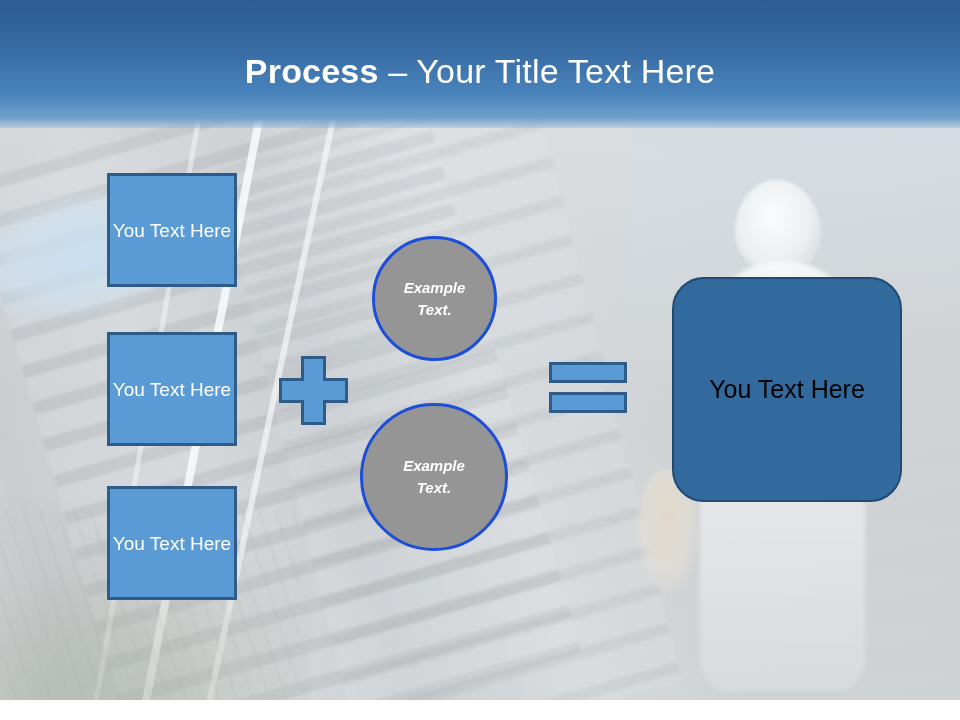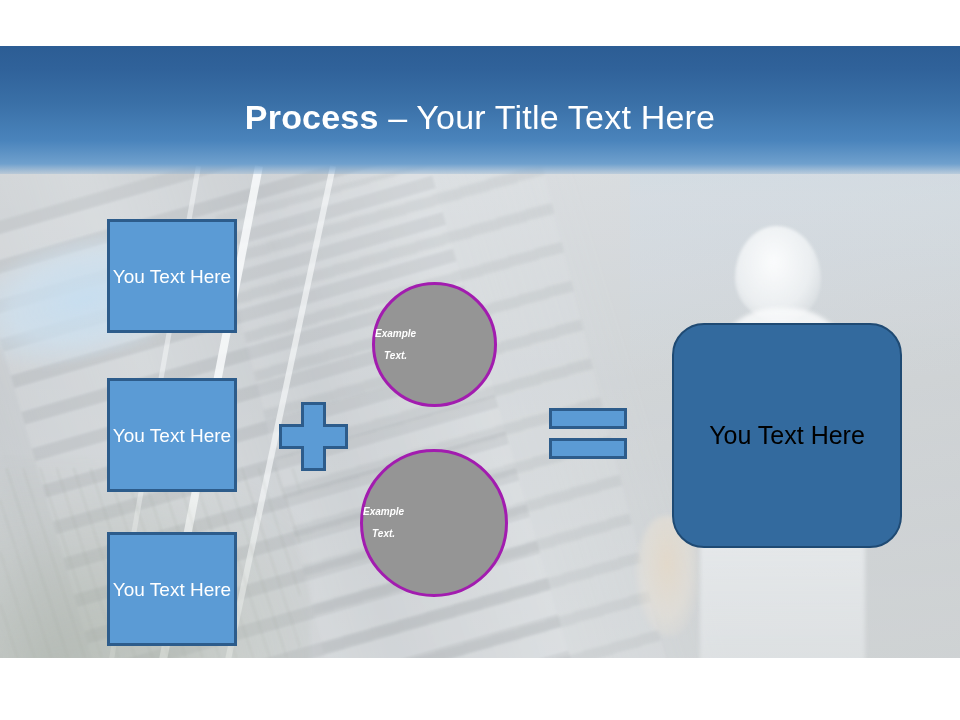--- a/index.html
+++ b/index.html
@@ -7,24 +7,23 @@
     padding: 0;
     background: #ffffff;
   }
   body {
     font-family: "Liberation Sans", sans-serif;
   }
 
   .slide {
     position: relative;
     width: 960px;
-    height: 612px;
+    height: 700px;
     overflow: hidden;
     background: #737373;
-    margin-top: 46px;
   }
 
   
   .photo {
     position: absolute;
     inset: 0;
     overflow: hidden;
     background: linear-gradient(165deg, #d8dcdf 0%, #cdd2d6 28%, #c5cacd 58%, #c0c5c8 80%, #bcc1c3 100%);
   }
   
@@ -243,29 +242,30 @@
   .plus .v { left: 22px; top: 0;    width: 25px; height: 69px; }
   
   .plus .fill-h { position:absolute; left:22px; top:25px; width:25px; height:19px; background:#5b9bd5; }
   .plus .fill-v { position:absolute; left:25px; top:22px; width:19px; height:25px; background:#5b9bd5; }
 
   
   .circle {
     position: absolute;
     border-radius: 50%;
     background: #959595;
-    border: 3px solid #a21caf;
+    border: 3px solid #1d4ed8;
     box-sizing: border-box;
     color: #ffffff;
-    font-size: 10px;
+    font-size: 15px;
     line-height: 22px;
     font-weight: bold;
     font-style: italic;
     display: flex;
     align-items: center;
+    justify-content: center;
     text-align: center;
   }
   .circle.c1 { left: 372px; top: 236px; width: 125px; height: 125px; }
   .circle.c2 { left: 360px; top: 403px; width: 148px; height: 148px; }
 
   
   .equals { position: absolute; left: 549px; top: 362px; width: 78px; height: 52px; }
   .equals .ebar {
     position: absolute;
     left: 0;

